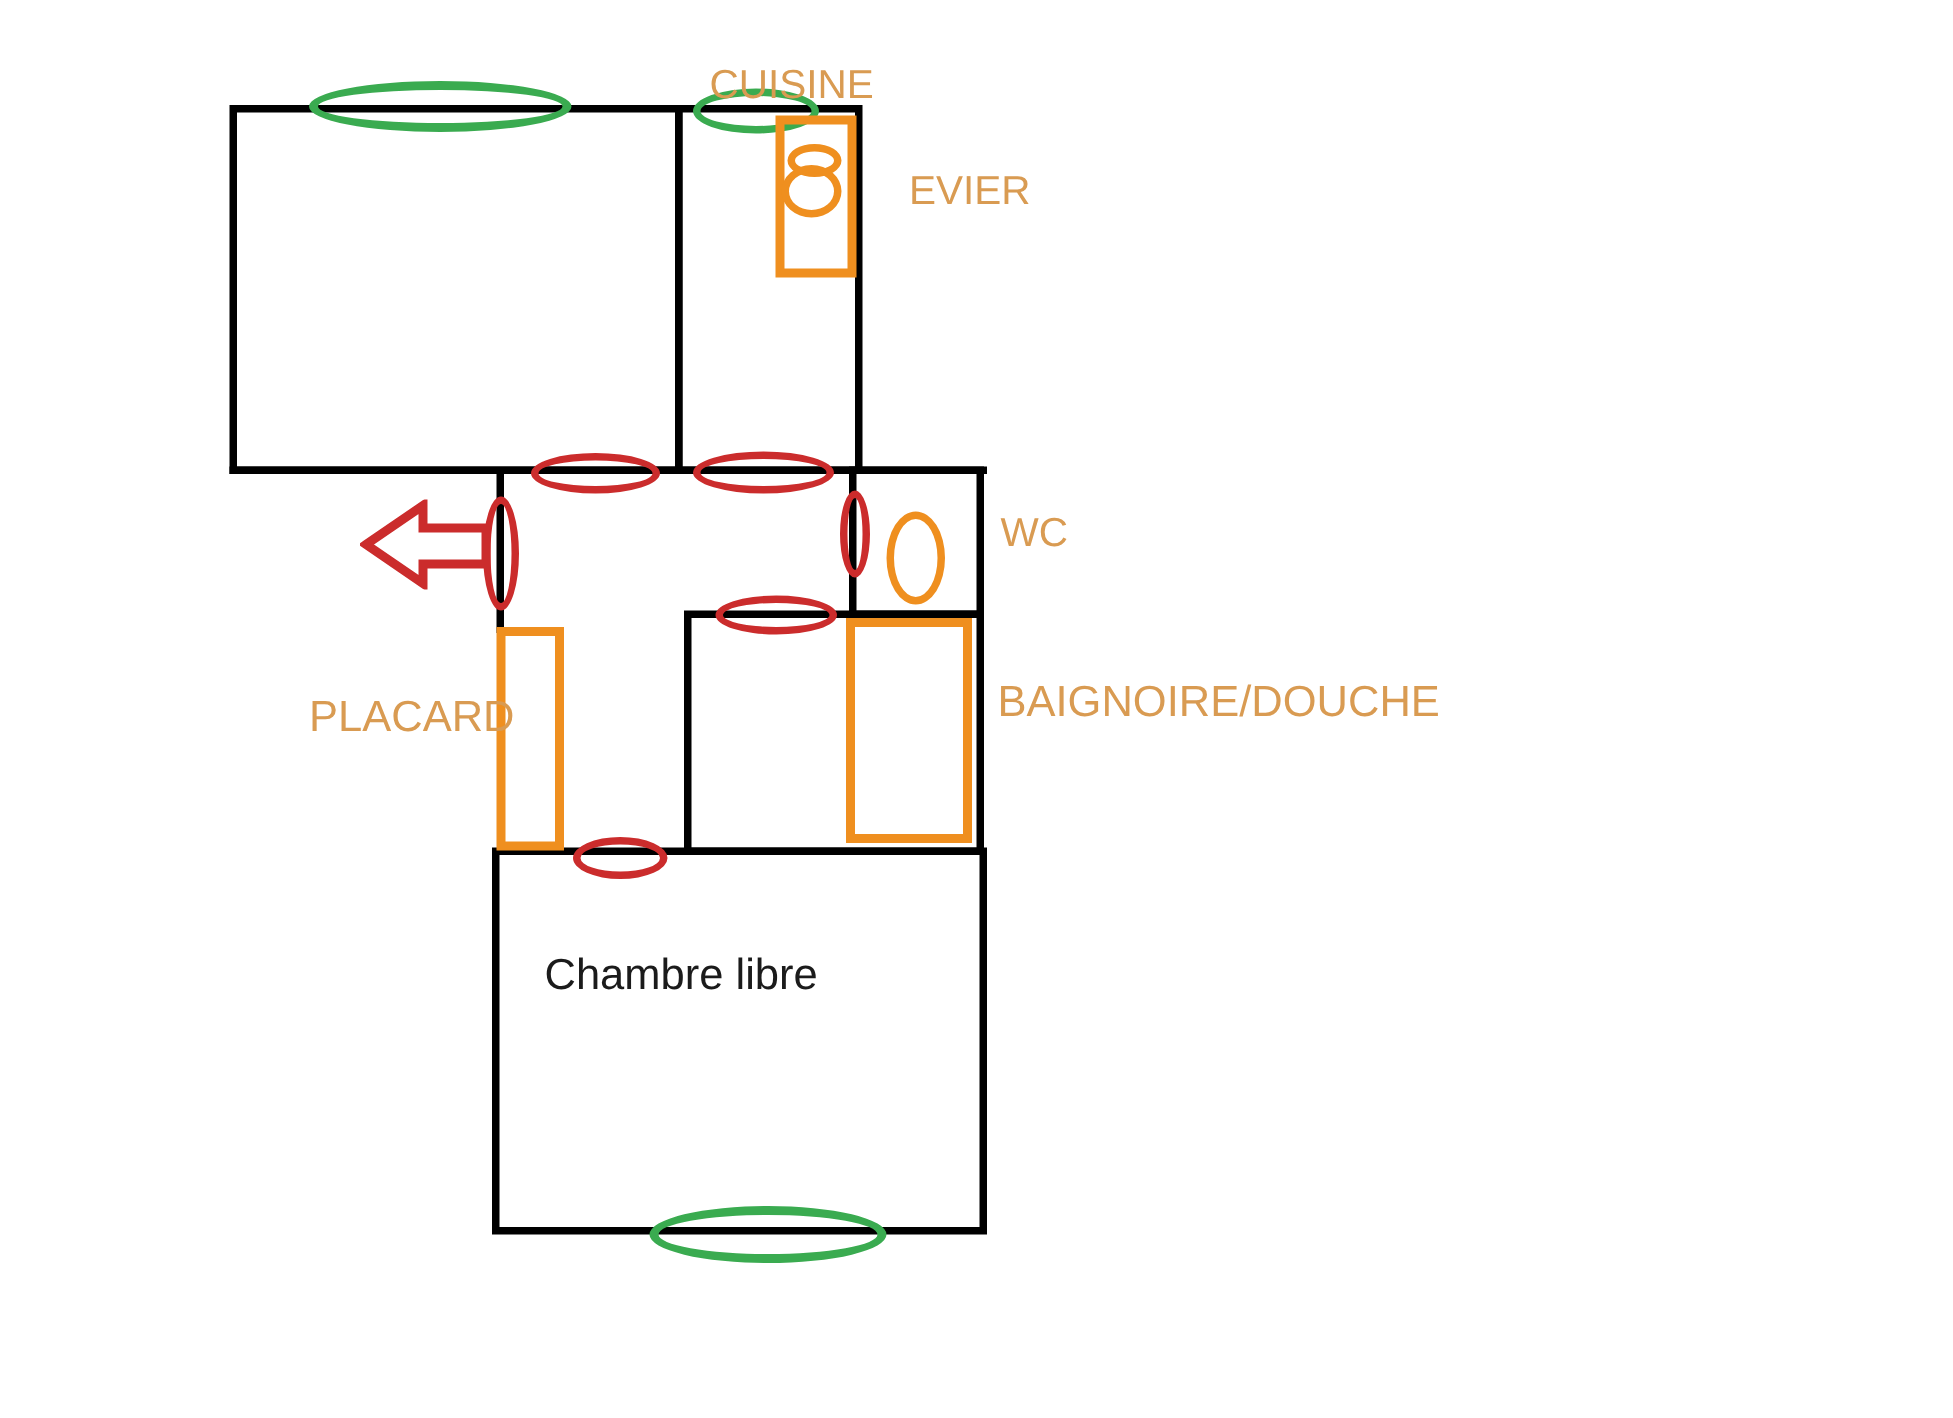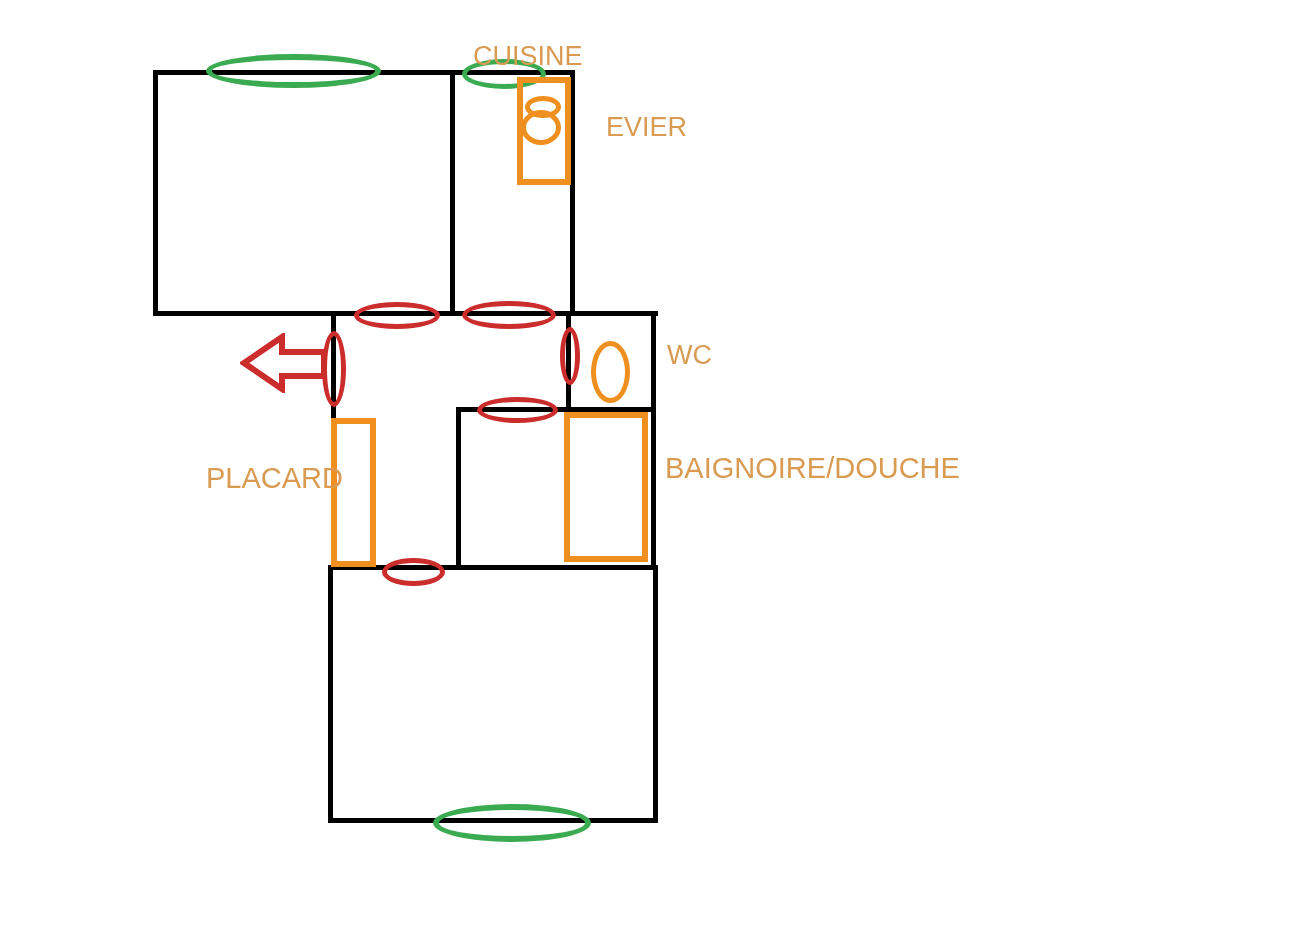--- a/index.html
+++ b/index.html
@@ -90,14 +90,15 @@
   <div class="fix-ellipse evier-circle"></div>
   <div class="fix-ellipse toilet"></div>
   <div class="fix placard-rect"></div>
   <div class="fix bath-rect"></div>
 
   <div class="label orange-label lbl-cuisine">CUISINE</div>
   <div class="label orange-label lbl-evier">EVIER</div>
   <div class="label orange-label lbl-wc">WC</div>
   <div class="label orange-label lbl-placard">PLACARD</div>
   <div class="label orange-label lbl-baignoire">BAIGNOIRE/DOUCHE</div>
+  <div class="label black-label lbl-libre">Chambre libre</div>
 
 </div>
 
 </body></html>

